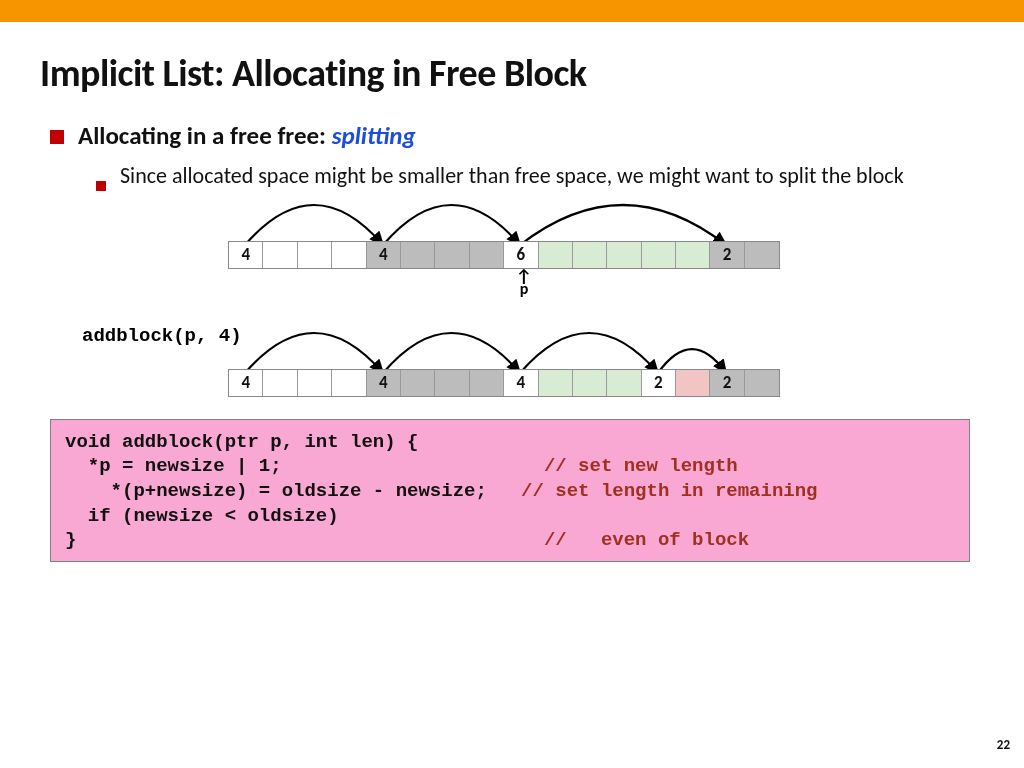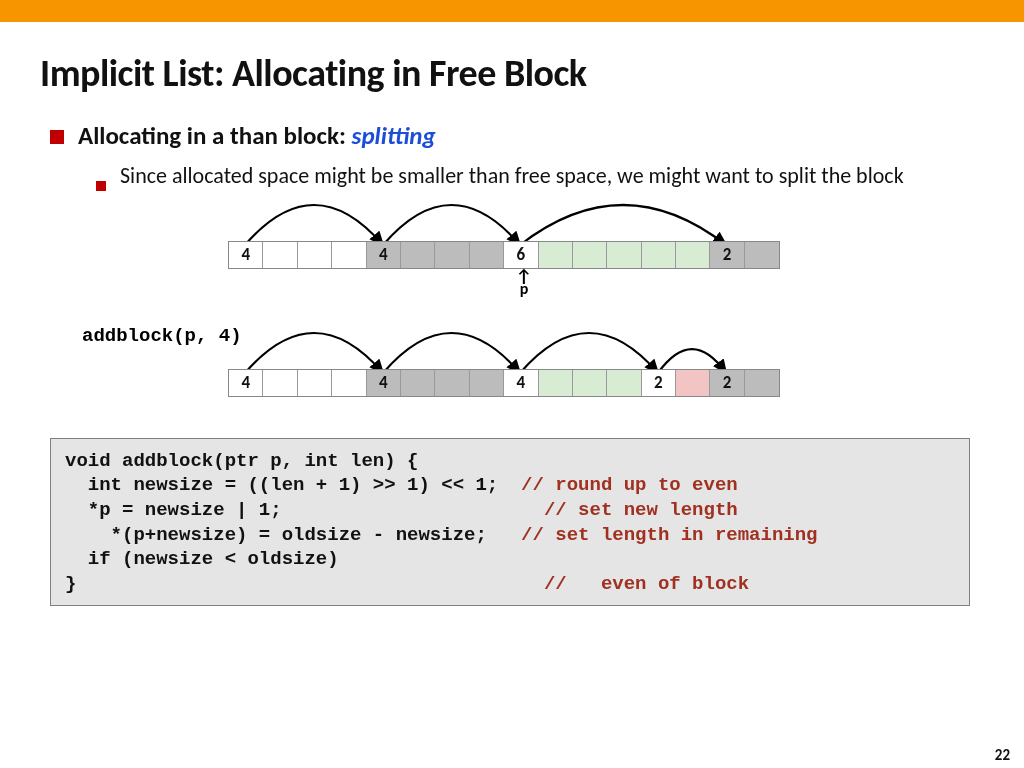--- a/index.html
+++ b/index.html
@@ -114,54 +114,54 @@
     display: block;
     margin-bottom: -2px;
   }
   .call-label {
     position: absolute;
     font-family: "Courier New", monospace;
     font-size: 19px;
     font-weight: 700;
   }
   .code-box {
-    margin: 29px 10px 0 10px;
+    margin: 10px 10px 0 10px;
     border: 1px solid #808080;
-    background: #e5e5e5;
+    background: #f9a8d4;
     padding: 10px 14px 8px 14px;
     font-family: "Courier New", monospace;
     font-size: 19px;
     font-weight: 700;
     line-height: 1.3;
     color: #111;
   }
   .code-line { white-space: pre; }
   .cmt { color: #a03020; }
   .page-num {
     position: absolute;
     right: 14px;
-    bottom: 4px;
-    font-size: 15px;
+    bottom: 16px;
+    font-size: 13px;
     font-weight: 700;
     color: #111;
   }
 </style>
 </head>
 <body>
 
 <div class="top-bar"></div>
 
 <div class="slide">
 
   <h1 class="title">Implicit List: Allocating in Free Block</h1>
 
   <div class="bullet-row">
     <div class="bullet-sq"></div>
     <div class="bullet-text">
-      <span>Allocating in a than block: </span><span class="em">splitting</span>
+      <span>Allocating in a free free: </span><span class="em">splitting</span>
     </div>
   </div>
 
   <div class="sub-row">
     <div class="sub-sq"></div>
     <div class="sub-text">Since allocated space might be smaller than free space, we might want to split the block</div>
   </div>
 
   <div class="diagram-wrap" style="height:110px;">
     <svg class="arrows" id="arcs-before" viewBox="0 0 556 50">
@@ -228,21 +228,20 @@
           <div class="cell c-white">2</div>
           <div class="cell c-pink"></div>
           <div class="cell c-gray">2</div>
           <div class="cell c-gray"></div>
         </div>
     </div>
   </div>
 
   <div class="code-box" id="code-box">
       <div class="code-line"><span>void addblock(ptr p, int len) {</span></div>
-      <div class="code-line"><span>  int newsize = ((len + 1) &gt;&gt; 1) &lt;&lt; 1;  </span><span class="cmt">// round up to even</span></div>
       <div class="code-line"><span>  *p = newsize | 1;                       </span><span class="cmt">// set new length</span></div>
       <div class="code-line"><span>    *(p+newsize) = oldsize - newsize;   </span><span class="cmt">// set length in remaining</span></div>
       <div class="code-line"><span>  if (newsize &lt; oldsize)</span></div>
       <div class="code-line"><span>}                                         </span><span class="cmt">//   even of block</span></div>
     </div>
 
 </div>
 
 <div class="page-num">22</div>
 

